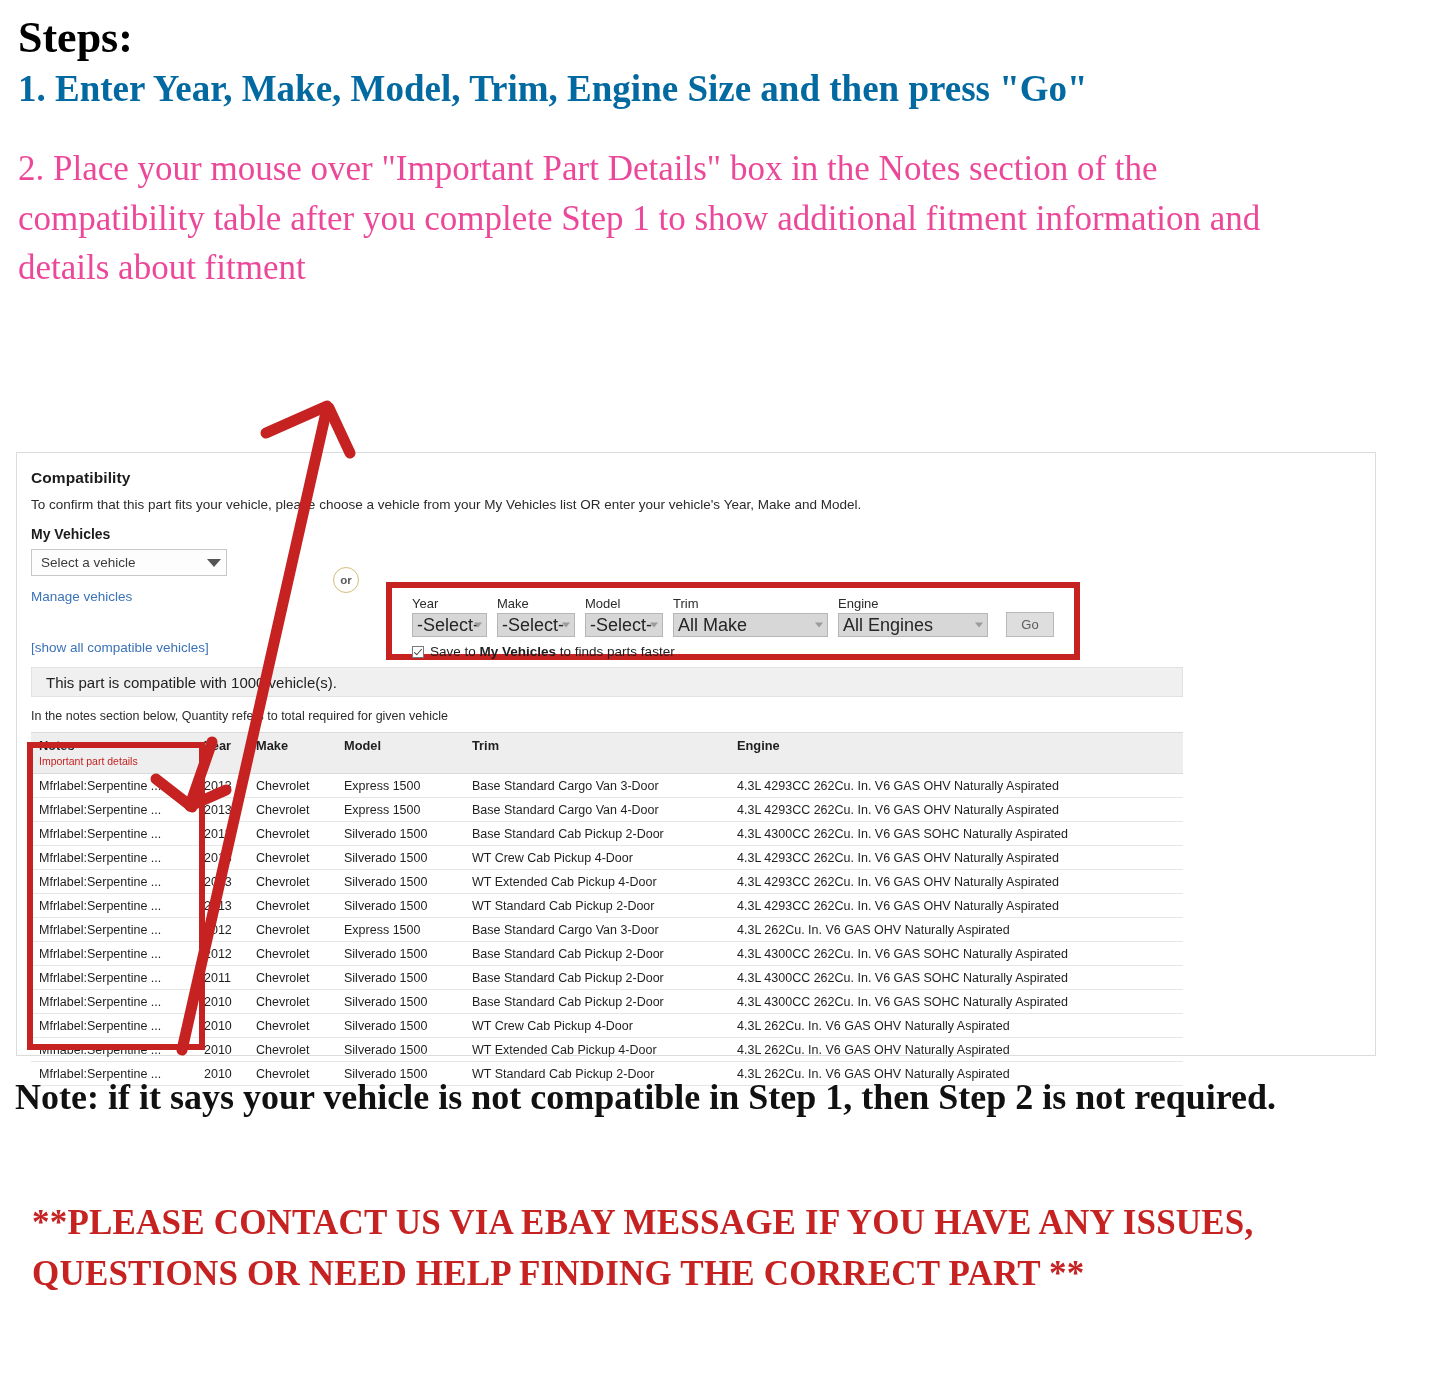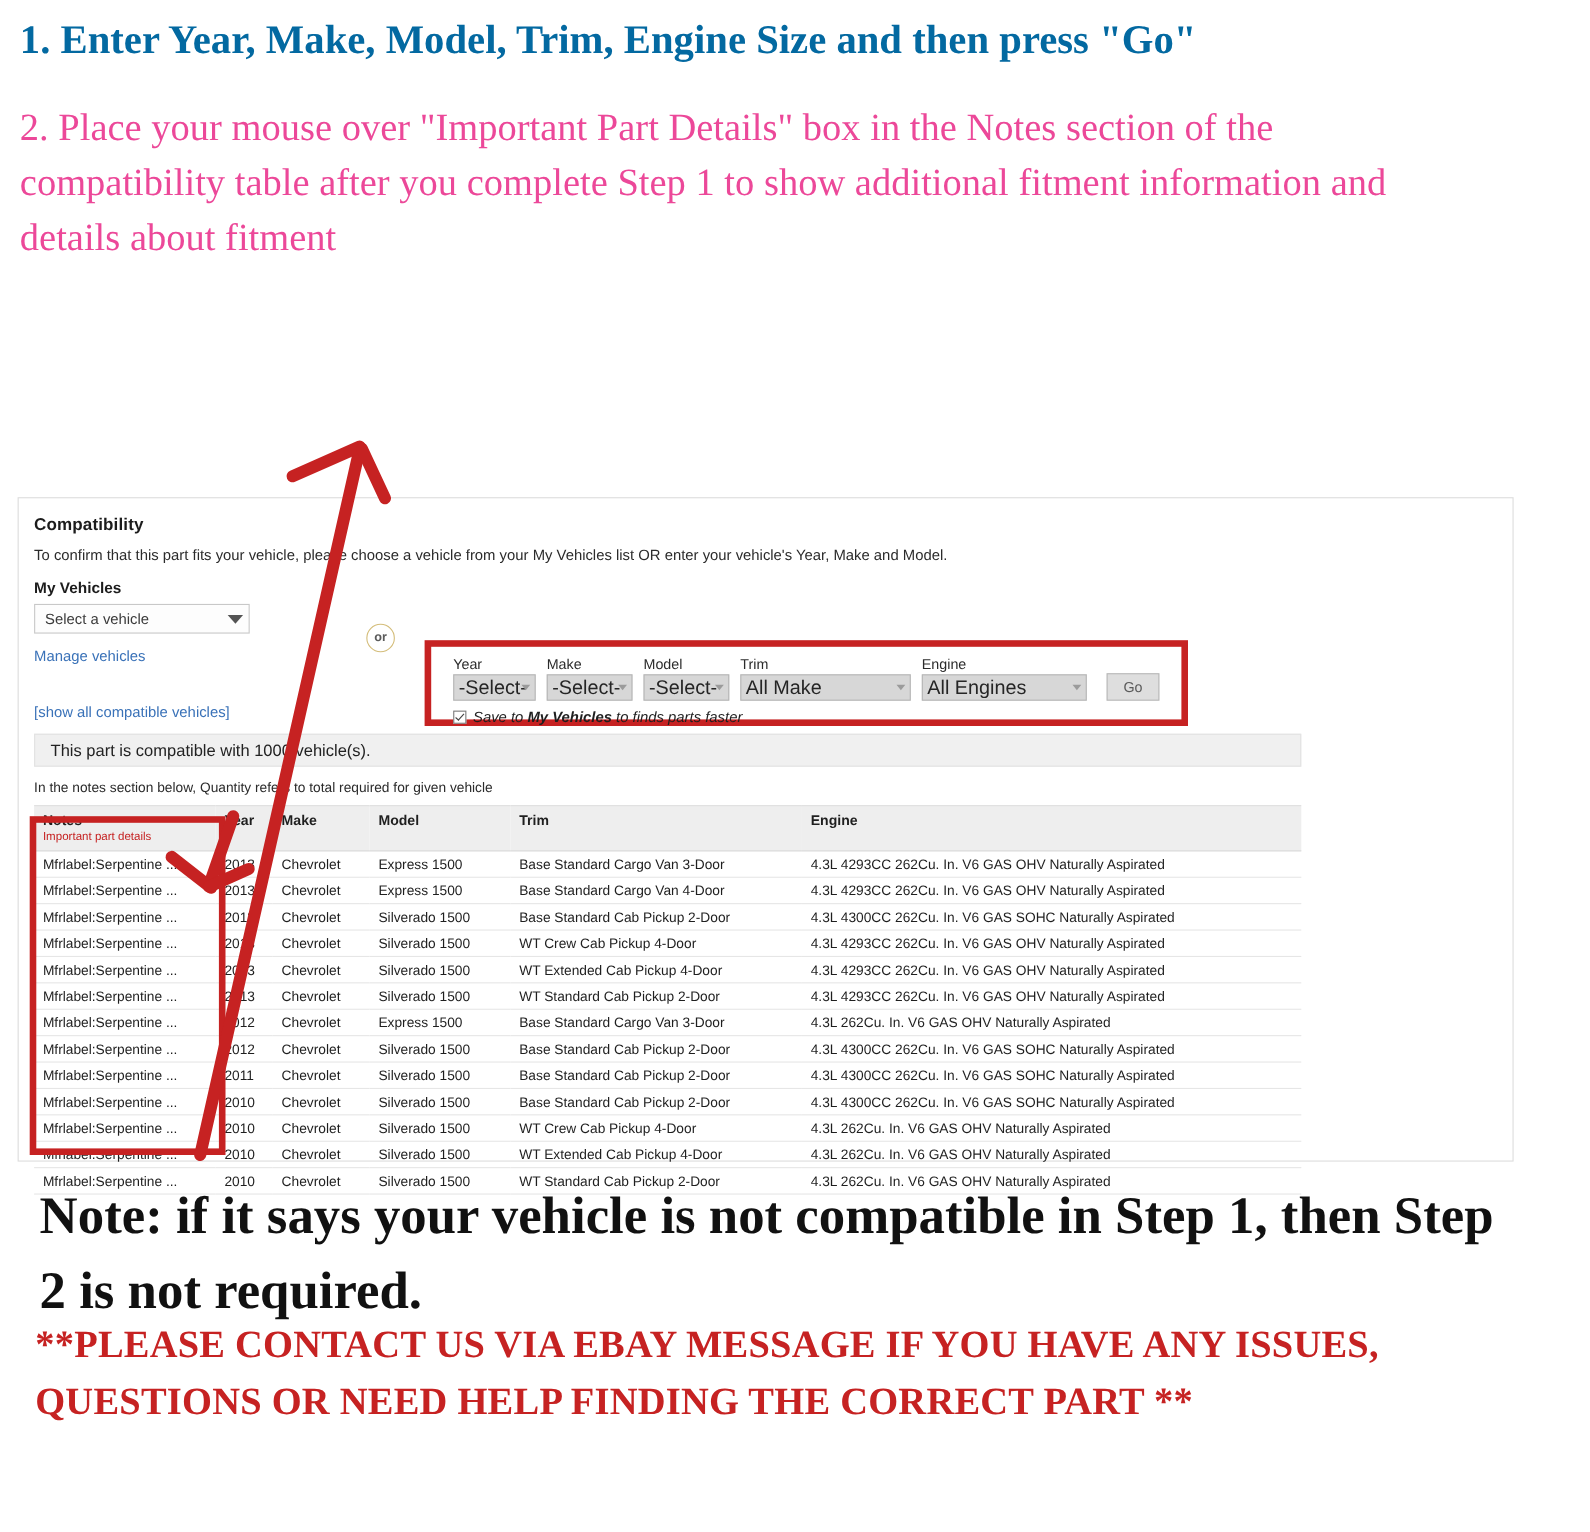--- a/index.html
+++ b/index.html
@@ -222,21 +222,20 @@
     justify-content: center;
     margin-left: 8px;
     cursor: pointer;
     text-align: right;
   }
   .save-row {
     display: flex;
     align-items: center;
     padding: 7px 0 0 20px;
     gap: 6px;
-    font-style: italic;
   }
   .checkbox {
     width: 12px; height: 12px;
     border: 1px solid #7a7a7a;
     background: #fff;
     position: relative;
     box-sizing: border-box;
   }
   .checkbox::after {
     content: "";
@@ -336,46 +335,47 @@
     position: absolute;
     left: 0; top: 0;
     width: 1445px;
     height: 1393px;
     pointer-events: none;
   }
 
   
   .note-black {
     position: absolute;
-    left: 36px;
+    left: 15px;
     top: 1072px;
     width: 1340px;
     font-family: "Liberation Serif", serif;
     font-weight: bold;
-    font-size: 48px;
+    font-size: 36px;
     line-height: 1.42;
     color: #111111;
   }
   .contact-red {
     position: absolute;
     left: 32px;
     top: 1198px;
     width: 1330px;
     font-family: "Liberation Serif", serif;
     font-weight: bold;
     font-size: 35px;
     line-height: 1.45;
     color: #c62222;
     letter-spacing: 0.2px;
   }
 </style>
 </head>
 <body>
 
 <div class="instructions">
+  <div class="hdr-steps">Steps:</div>
   <div class="step-line">1. Enter Year, Make, Model, Trim, Engine Size and then press "Go"</div>
   <div class="step-2">2. Place your mouse over "Important Part Details" box in the Notes section of the compatibility table after you complete Step 1 to show additional fitment information and details about fitment</div>
 </div>
 
 <div class="compat-panel">
   <div class="compat-inner">
 
     <div class="compat-title">Compatibility</div>
     <div class="compat-sub">To confirm that this part fits your vehicle, please choose a vehicle from your My Vehicles list OR enter your vehicle's Year, Make and Model.</div>
 

